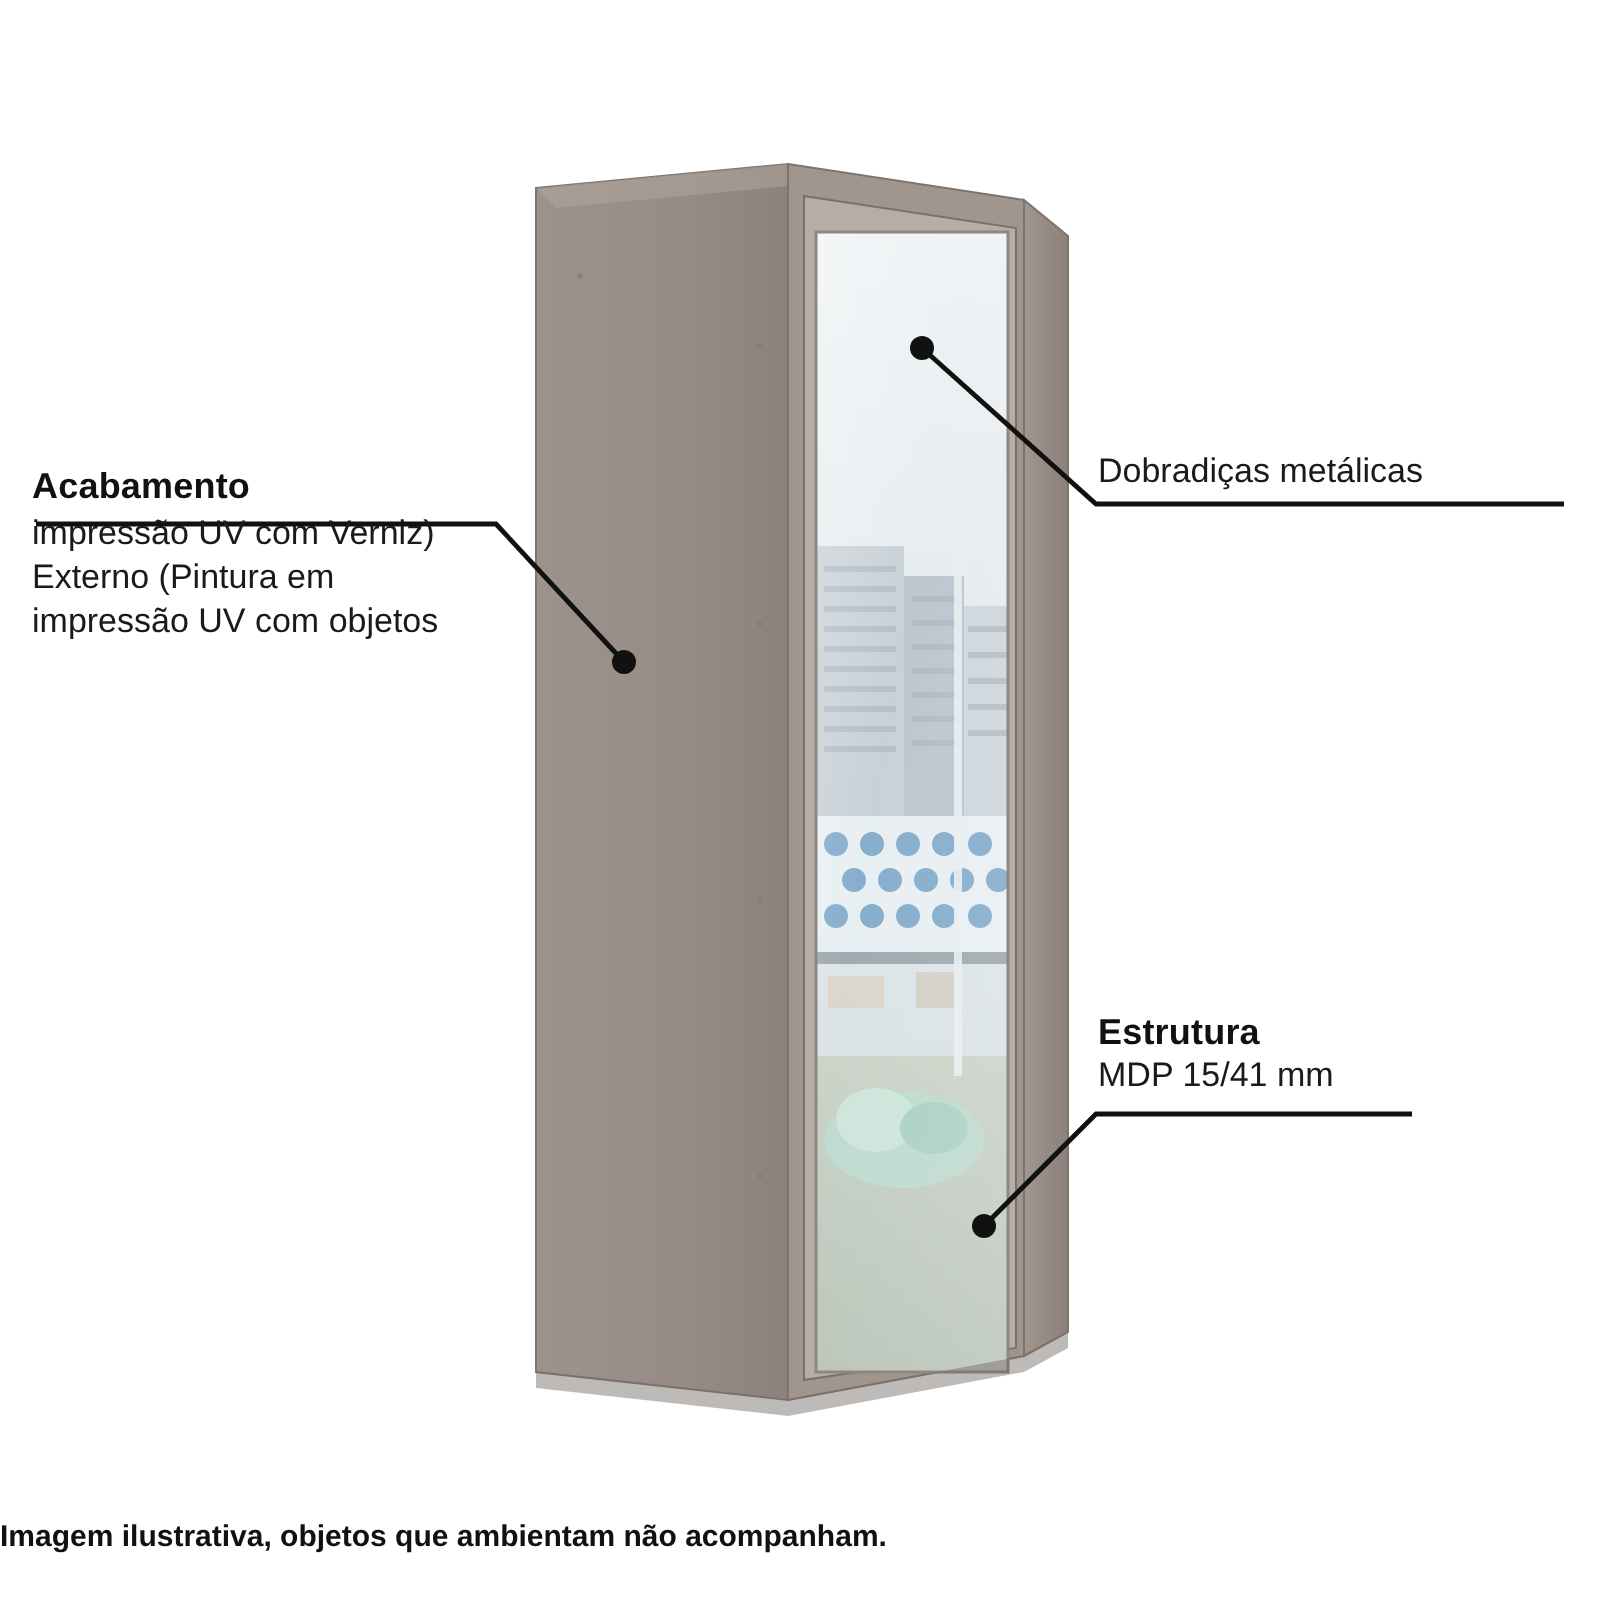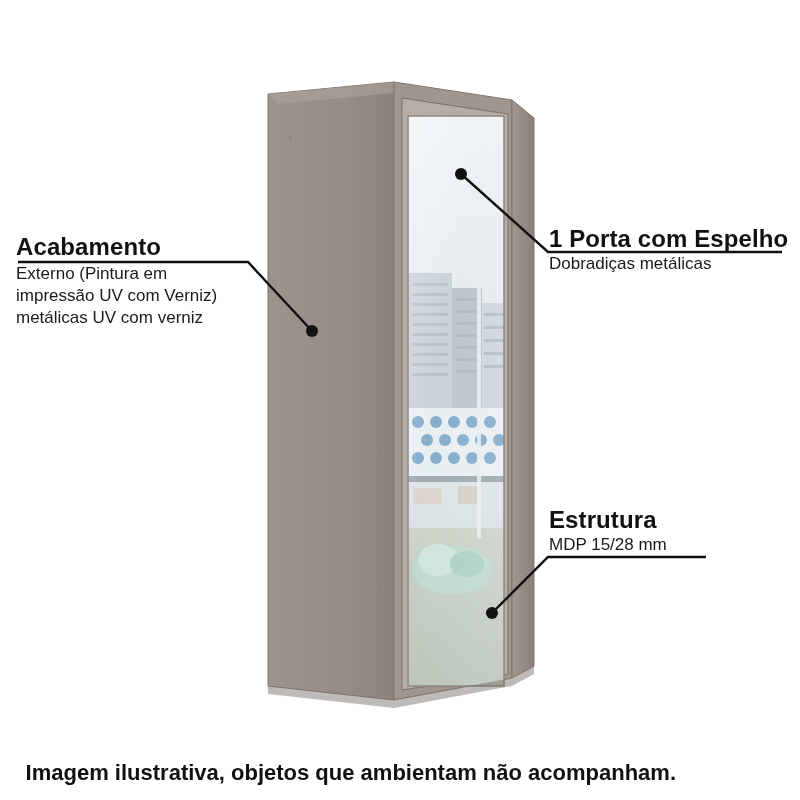--- a/index.html
+++ b/index.html
@@ -27,21 +27,21 @@
     left: 262px;
     top: 78px;
     width: 278px;
     height: 630px;
   }
   .wardrobe svg { display: block; }
 
   
   .annot-title {
     font-weight: bold;
-    font-size: 24px;
+    font-size: 18px;
     color: #111111;
     letter-spacing: 0.1px;
     white-space: nowrap;
   }
   .annot-body {
     font-size: 17px;
     color: #1a1a1a;
     line-height: 1.30;
   }
 
@@ -73,23 +73,23 @@
     left: 0; top: 0;
     width: 800px; height: 800px;
     pointer-events: none;
   }
 
   .footer-note {
     position: absolute;
     left: 0;
     top: 760px;
     width: 676px;
-    text-align: right;
+    text-align: left;
     font-weight: bold;
-    font-size: 22px;
+    font-size: 15px;
     color: #111111;
   }
 </style>
 </head>
 <body>
 
 <div id="stage">
 
   <div class="wardrobe">
     <svg width="278" height="630" viewBox="0 0 278 630" xmlns="http://www.w3.org/2000/svg">
@@ -223,35 +223,34 @@
     <polyline points="782,252 548,252 461,174" fill="none" stroke="#111111" stroke-width="2.4"></polyline>
     <circle cx="461" cy="174" r="6" fill="#111111"></circle>
 
     <polyline points="706,557 548,557 492,613" fill="none" stroke="#111111" stroke-width="2.4"></polyline>
     <circle cx="492" cy="613" r="6" fill="#111111"></circle>
   </svg>
 
   <div class="blk-acabamento">
     <div class="annot-title">Acabamento</div>
     <div class="annot-body">
+      <div>impressão UV com Verniz)</div>
       <div>Externo (Pintura em</div>
-      <div>impressão UV com Verniz)</div>
-      <div>metálicas UV com verniz</div>
+      <div>impressão UV com objetos</div>
     </div>
   </div>
 
   <div class="blk-porta">
-    <div class="annot-title">1 Porta com Espelho</div>
     <div class="annot-body">
       <div>Dobradiças metálicas</div>
     </div>
   </div>
 
   <div class="blk-estrutura">
     <div class="annot-title">Estrutura</div>
     <div class="annot-body">
-      <div>MDP 15/28 mm</div>
+      <div>MDP 15/41 mm</div>
     </div>
   </div>
 
   <div class="footer-note">Imagem ilustrativa, objetos que ambientam não acompanham.</div>
 
 </div>
 
 </body></html>

